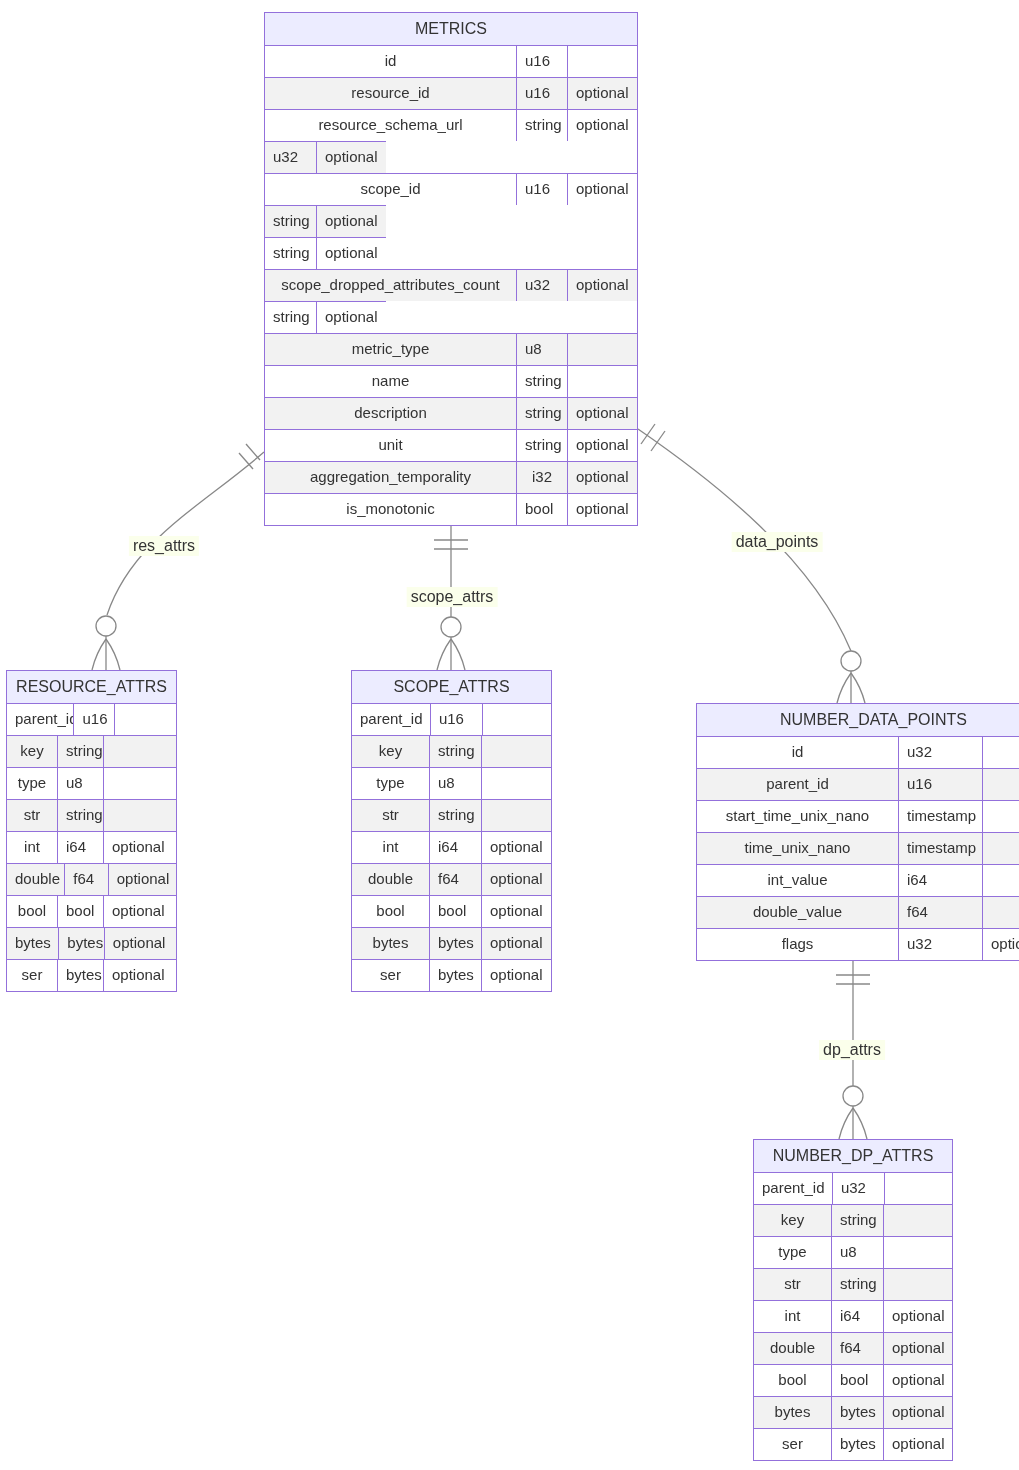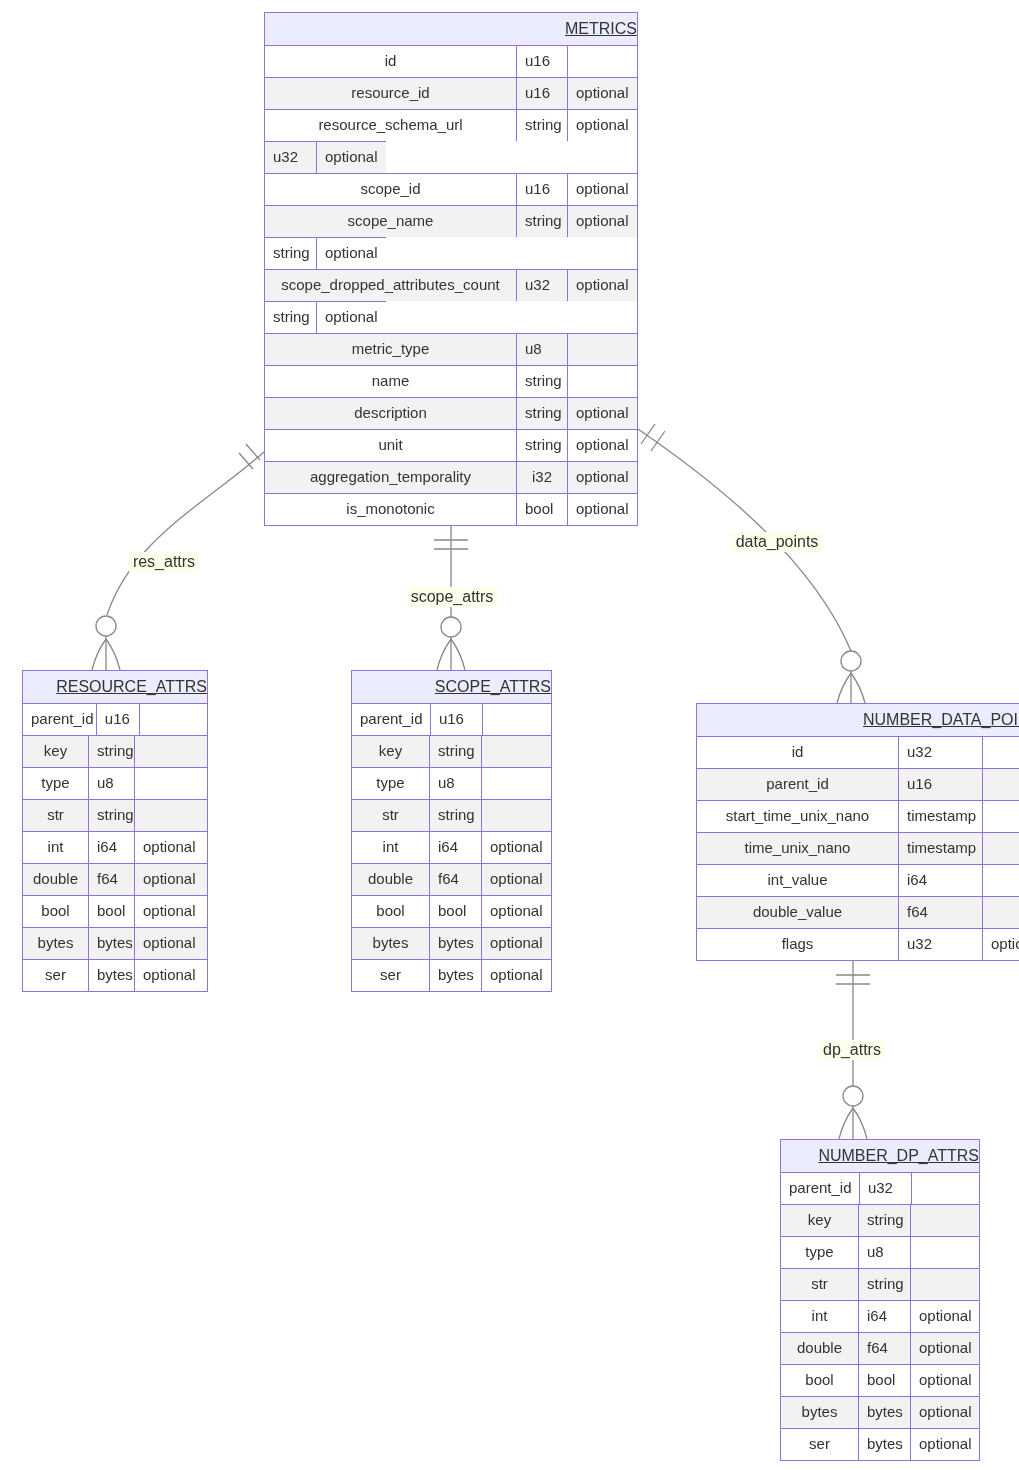--- a/index.html
+++ b/index.html
@@ -27,24 +27,24 @@
     stroke-width: 1.3;
   }
   .entity {
     position: absolute;
     background: var(--row-odd-bg, #fff);
     border: 1.3px solid var(--border, #9370DB);
     box-sizing: border-box;
   }
   .entity-title {
     height: 32px; line-height: 32px;
-    text-align: right;
+    text-align: center;
     background: var(--header-bg, #ECECFF);
     font-size: 16px;
-    white-space: nowrap; overflow: hidden; text-decoration: underline;
+    white-space: nowrap; overflow: hidden;
   }
   .attr-row { display: flex; height: 32px; box-sizing: border-box; }
   .attr-row.even .attr-cell { background: var(--row-even-bg, #f2f2f2); }
   .attr-cell {
     box-sizing: border-box;
     height: 32px; line-height: 30px;
     padding: 0 8px;
     font-size: 15px;
     border-top: 1px solid var(--border, #9370DB);
     background: var(--row-odd-bg, #fff);
@@ -118,21 +118,21 @@
       </g>
       <g>
         <circle cx="853" cy="1096" r="10"></circle>
         <path d="M853,1106 L853,1139"></path>
         <path d="M853,1108 Q843,1122 839,1139"></path>
         <path d="M853,1108 Q863,1122 867,1139"></path>
       </g>
     </g>
   </svg>
 
-  <div class="rel-label" style="left:164px; top:562px;">res_attrs</div>
+  <div class="rel-label" style="left:164px; top:546px;">res_attrs</div>
   <div class="rel-label" style="left:452px; top:597px;">scope_attrs</div>
   <div class="rel-label" style="left:777px; top:542px;">data_points</div>
   <div class="rel-label" style="left:852px; top:1050px;">dp_attrs</div>
 
   <div class="entity" style="left:264px; top:12px; width:374px;">
     <div class="entity-title">METRICS</div>
     <div class="entity-rows">
         <div class="attr-row">
           <div class="attr-cell c0">id</div>
           <div class="attr-cell c1" style="width: 51px;">u16</div>
@@ -151,21 +151,20 @@
         <div class="attr-row even">
           <div class="attr-cell c1" style="width: 51px;">u32</div>
           <div class="attr-cell c2" style="width: 70px;">optional</div>
         </div>
         <div class="attr-row">
           <div class="attr-cell c0">scope_id</div>
           <div class="attr-cell c1" style="width: 51px;">u16</div>
           <div class="attr-cell c2" style="width: 70px;">optional</div>
         </div>
         <div class="attr-row even">
-          <div class="attr-cell c0">scope_name</div>
           <div class="attr-cell c1" style="width: 51px;">string</div>
           <div class="attr-cell c2" style="width: 70px;">optional</div>
         </div>
         <div class="attr-row">
           <div class="attr-cell c1" style="width: 51px;">string</div>
           <div class="attr-cell c2" style="width: 70px;">optional</div>
         </div>
         <div class="attr-row even">
           <div class="attr-cell c0">scope_dropped_attributes_count</div>
           <div class="attr-cell c1" style="width: 51px;">u32</div>
@@ -201,21 +200,21 @@
           <div class="attr-cell c2" style="width: 70px;">optional</div>
         </div>
         <div class="attr-row">
           <div class="attr-cell c0">is_monotonic</div>
           <div class="attr-cell c1" style="width: 51px;">bool</div>
           <div class="attr-cell c2" style="width: 70px;">optional</div>
         </div>
       </div>
   </div>
 
-  <div class="entity" style="left:22px; top:670px; width:186px;">
+  <div class="entity" style="left:6px; top:670px; width:171px;">
     <div class="entity-title">RESOURCE_ATTRS</div>
     <div class="entity-rows">
         <div class="attr-row">
           <div class="attr-cell c0">parent_id</div>
           <div class="attr-cell c1" style="width: 46px;">u16</div>
           <div class="attr-cell c2" style="width: 73px;"></div>
         </div>
         <div class="attr-row even">
           <div class="attr-cell c0">key</div>
           <div class="attr-cell c1" style="width: 46px;">string</div>
@@ -344,21 +343,21 @@
           <div class="attr-cell c2" style="width: 68px;"></div>
         </div>
         <div class="attr-row">
           <div class="attr-cell c0">flags</div>
           <div class="attr-cell c1" style="width: 84px;">u32</div>
           <div class="attr-cell c2" style="width: 68px;">optional</div>
         </div>
       </div>
   </div>
 
-  <div class="entity" style="left:753px; top:1139px; width:200px;margin-left:27px;">
+  <div class="entity" style="left:753px; top:1139px; width:200px;">
     <div class="entity-title">NUMBER_DP_ATTRS</div>
     <div class="entity-rows">
         <div class="attr-row">
           <div class="attr-cell c0">parent_id</div>
           <div class="attr-cell c1" style="width: 52px;">u32</div>
           <div class="attr-cell c2" style="width: 69px;"></div>
         </div>
         <div class="attr-row even">
           <div class="attr-cell c0">key</div>
           <div class="attr-cell c1" style="width: 52px;">string</div>

